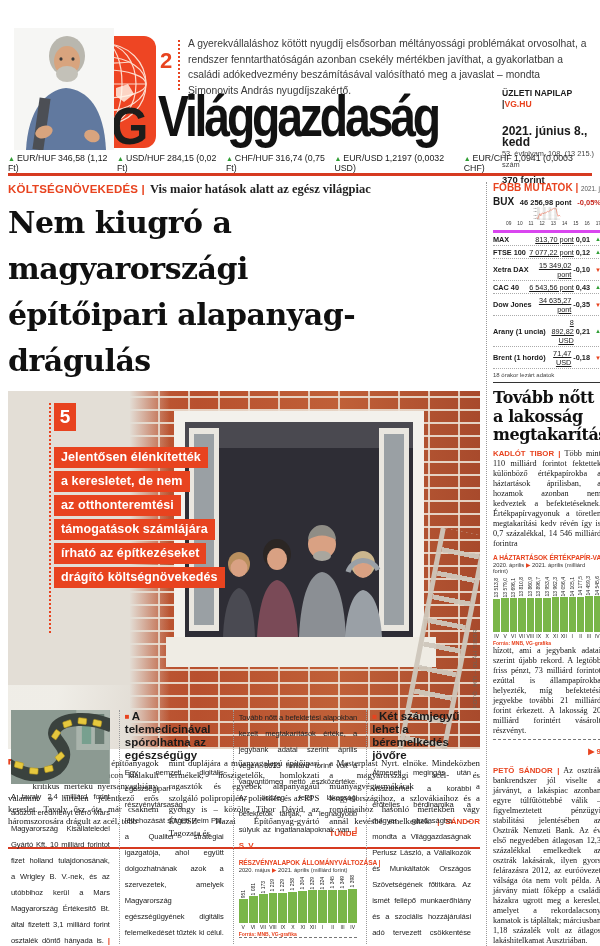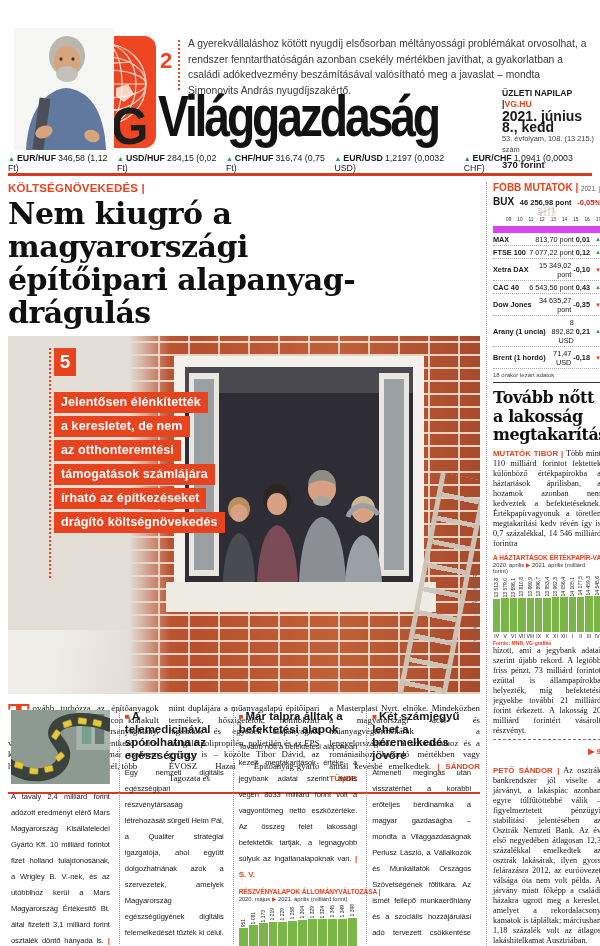--- a/index.html
+++ b/index.html
@@ -1,52 +1,52 @@
 <!DOCTYPE html>
 <html lang="hu"><head>
 <meta charset="utf-8">
 <style>
   html,body{margin:0;padding:0;background:#888;}
   #page{position:relative;width:600px;height:946px;background:#fff;overflow:hidden;
         font-family:"Liberation Sans",sans-serif;color:#1a1a1a;margin:0 auto;}
   .orange{color:#e8431f;text-align:right;}
-  b,strong{font-weight:bold;}
+  b,strong{font-weight:normal;}
 
   
   .portrait{position:absolute;left:14px;top:28px;width:100px;height:122px;z-index:3;}
   .logo{position:absolute;left:56px;top:36px;width:100px;height:112px;background:#ee4523;
         border-radius:12px;z-index:2;overflow:hidden;}
   .logo svg{position:absolute;left:0;top:0;}
   .logo .vg{position:absolute;left:26px;bottom:-6px;font-size:48px;font-weight:bold;
         letter-spacing:-3px;color:#1d1d1b;transform:scaleY(1.08);z-index:4;}
   .page2{position:absolute;left:160px;top:48px;font-size:22px;font-weight:bold;color:#e8431f;z-index:4;}
   .teaser-div{position:absolute;left:178px;top:40px;height:50px;border-left:2px dotted #e8431f;}
   .teaser{position:absolute;left:188px;top:36px;width:404px;font-size:10.3px;line-height:15.5px;color:#3a3a3a;}
   .mast-title{position:absolute;left:158px;top:82px;font-size:58px;font-weight:bold;letter-spacing:-4px;
         color:#121212;transform:scaleX(.8);transform-origin:left center;white-space:nowrap;z-index:3;}
   .issue{position:absolute;left:502px;top:88px;width:94px;font-size:8.2px;line-height:11px;}
   .issue .r1{font-weight:bold;font-size:8.6px;}
-  .issue .r2{font-weight:bold;font-size:14px;margin-top:1px;}
+  .issue .r2{font-weight:bold;font-size:12px;margin-top:16px;}
   .issue .r3{color:#444;font-size:7.4px;}
   .issue .r4{font-weight:bold;font-size:9.5px;margin-top:4px;}
 
   
   .ticker{position:absolute;left:8px;right:8px;top:153px;display:flex;justify-content:space-between;
         font-size:8.8px;align-items:center;}
   .titem b{margin-right:2px;}
   .tarr{font-size:7px;margin-right:2px;}
   .up{color:#2f9e33;} .down{color:#e8431f;}
   .redrule{position:absolute;left:8px;right:8px;top:173px;height:3px;background:#d63a20;}
 
   
   .leftcol{position:absolute;left:8px;top:182px;width:472px;}
   .kicker{display:flex;align-items:baseline;gap:5px;}
   .kicker .klabel{font-size:11.5px;font-weight:bold;color:#e8431f;letter-spacing:.2px;}
   .kicker .ktext{font-family:"Liberation Serif",serif;font-weight:bold;font-size:12.5px;color:#222;}
-  .headline{font-family:"DejaVu Serif",serif;font-weight:bold;font-size:30px;line-height:33px;
+  .headline{font-family:"DejaVu Serif",serif;font-weight:bold;font-size:30px;line-height:46px;
         letter-spacing:-.5px;color:#101010;margin-top:3px;}
 
   
   .photo{position:relative;margin-top:7px;height:358px;overflow:hidden;
     background:
       repeating-linear-gradient(90deg, rgba(235,224,211,.85) 0 2px, rgba(0,0,0,0) 2px 30px),
       repeating-linear-gradient(0deg, rgba(235,224,211,.9) 0 2px, rgba(0,0,0,0) 2px 13px),
       linear-gradient(90deg,#c96b45,#b8502e 40%,#c06038 70%,#a84a2c);}
   .plaster{position:absolute;left:0;top:0;width:162px;height:100%;
       background:linear-gradient(90deg,#e3ded6 75%,rgba(227,222,214,0));}
@@ -108,25 +108,25 @@
   
   .rail{position:absolute;left:486px;top:182px;width:108px;bottom:0;border-left:1px dotted #999;
       padding-left:6px;display:flex;flex-direction:column;overflow:hidden;}
   .rail-hd{font-size:10px;font-weight:bold;color:#e8431f;white-space:nowrap;}
   .rail-hd small{color:#555;font-weight:normal;font-size:6.3px;}
   .buxrow{display:flex;align-items:baseline;justify-content:space-between;margin-top:3px;font-size:7.5px;}
   .buxrow .bx1{font-weight:bold;font-size:10px;}
   .buxrow .bx2{font-weight:bold;}
   .buxrow .bx3{font-weight:bold;color:#c6261d;}
   .bux-x{display:flex;justify-content:space-between;padding-left:13px;font-size:4.8px;color:#333;margin-top:1px;}
-  .itable{margin-top:4px;border-top:7px solid #d946ef;}
+  .itable{margin-top:4px;border-top:3px solid #d946ef;}
   .irow{display:grid;grid-template-columns:auto 1fr auto 9px;align-items:center;gap:2px;
       font-size:7.3px;padding:1.5px 0;border-bottom:1px dotted #aaa;}
   .iname{font-weight:bold;}
-  .ival{text-align:right;}
+  .ival{text-align:right;text-decoration:underline;}
   .ichg{text-align:right;font-weight:bold;}
   .iarr{font-size:6px;text-align:right;}
   .footnote{font-size:6px;color:#444;margin:3px 0 4px;}
   .railrule{border-top:1px solid #333;margin-bottom:6px;}
   .rtitle{font-family:"DejaVu Serif",serif;font-weight:bold;font-size:16px;line-height:18.5px;
       letter-spacing:-.4px;color:#101010;margin-bottom:4px;}
   .rbody{font-family:"Liberation Serif",serif;font-size:8.2px;line-height:10px;text-align:justify;color:#151515;}
   .byline{color:#e8431f;font-weight:bold;font-family:"Liberation Sans",sans-serif;font-size:7.8px;}
   .rcont{border-top:1px dashed #777;margin:3px 0 8px;text-align:right;}
   .rcont span{color:#e8431f;font-weight:bold;font-size:8px;}
@@ -185,20 +185,21 @@
     <span class="titem"><span class="tarr up">▲</span><b>USD/HUF</b><span>284,15 (0,02 Ft)</span></span>
     <span class="titem"><span class="tarr up">▲</span><b>CHF/HUF</b><span>316,74 (0,75 Ft)</span></span>
     <span class="titem"><span class="tarr up">▲</span><b>EUR/USD</b><span>1,2197 (0,0032 USD)</span></span>
     <span class="titem"><span class="tarr up">▲</span><b>EUR/CHF</b><span>1,0941 (0,0003 CHF)</span></span>
   </div>
   <div class="redrule"></div>
 
   <div class="leftcol">
     <div class="kicker">
       <span class="klabel">KÖLTSÉGNÖVEKEDÉS |</span>
+      <span class="ktext">Vis maior hatások alatt az egész világpiac</span>
     </div>
     <div class="headline">
       <div>Nem kiugró a magyarországi</div>
       <div>építőipari alapanyag-drágulás</div>
     </div>
 
     <div class="photo">
       <div class="plaster"></div>
       <div class="window">
         <div class="opening">
@@ -285,21 +286,20 @@
       <div class="cont"><span>▶ 4</span></div>
     </div>
 
     <div class="bcol">
       <div class="btitle"><span class="bullet">■</span><span>A telemedicinával spórolhatna az egészségügy</span></div>
       <div class="bbody"><span>Egy nemzeti digitális egészségipari részvénytársaság létrehozását sürgeti Heim Pál, a Qualiter stratégiai igazgatója, ahol együtt dolgozhatnának azok a szervezetek, amelyek Magyarország egészségügyének digitális felemelkedését tűzték ki célul. Véleménye szerint évente 140-160 milliárd forintot is spórolhatna a hazai egészségügy azzal, ha az okoseszközök adatait is felhasználnák az alap-, a járó- és a fekvőbeteg-ellátásban, valamint a terápiamenedzselésben. A szakember szerint a telemedicina oktatását az orvosi egyetemek képzésébe is be kellene építeni.</span> </div>
 
     </div>
 
     <div class="bcol">
-      <div class="btitle"><span class="bullet">■</span><span>Már talpra álltak a befektetési alapok</span></div>
       <div class="bbody"><span>Tovább nőtt a befektetési alapokban kezelt megtakarítások értéke, a jegybank adatai szerint április végén 8633 milliárd forint volt a vagyontömeg nettó eszközértéke. Az összeg felét lakossági befektetők tartják, a legnagyobb súlyuk az ingatlanalapoknak van.</span> <span class="author">| S. V.</span></div>
       <div class="mchart">
         <div class="mtitle">RÉSZVÉNYALAPOK ÁLLOMÁNYVÁLTOZÁSA |</div>
         <div class="mlegend"><span>2020. május</span> <span class="orange">▶</span> <span>2021. április (milliárd forint)</span></div>
         <div>
             <div class="bars">
               <div class="bgroup">
                 <div class="blabel">951</div>
                 <div class="bar" style="height: 23.1px; background: rgb(122, 182, 72);"></div>
                 <div class="bx">V</div>
@@ -452,21 +452,21 @@
           <span class="ival">71,47 USD</span>
           <span class="ichg">-0,18</span>
           <span class="iarr down">▼</span>
         </div>
     </div>
     <div class="footnote">18 órakor lezárt adatok</div>
     <div class="railrule"></div>
 
     <div class="rtitle">Tovább nőtt a lakosság megtakarítása</div>
     <div class="rbody">
-      <span class="byline">MUTATÓK TIBOR |</span>
+      <span class="byline">KADLÓT TIBOR |</span>
       <span>Több mint 110 milliárd forintot fektettek különböző értékpapírokba a háztartások áprilisban, a hozamok azonban nem kedveztek a befektetéseknek. Értékpapírvagyonuk a töretlen megtakarítási kedv révén így is 0,7 százalékkal, 14 546 milliárd forintra</span>
     </div>
 
     <div class="mchart">
       <div class="mtitle">A HÁZTARTÁSOK ÉRTÉKPAPÍR-VAGYONA |</div>
       <div class="mlegend"><span>2020. április</span> <span class="orange">▶</span> <span>2021. április (milliárd forint)</span></div>
       <div>
           <div class="bars">
             <div class="bgroup">
               <div class="blabel">13 513,8</div>

